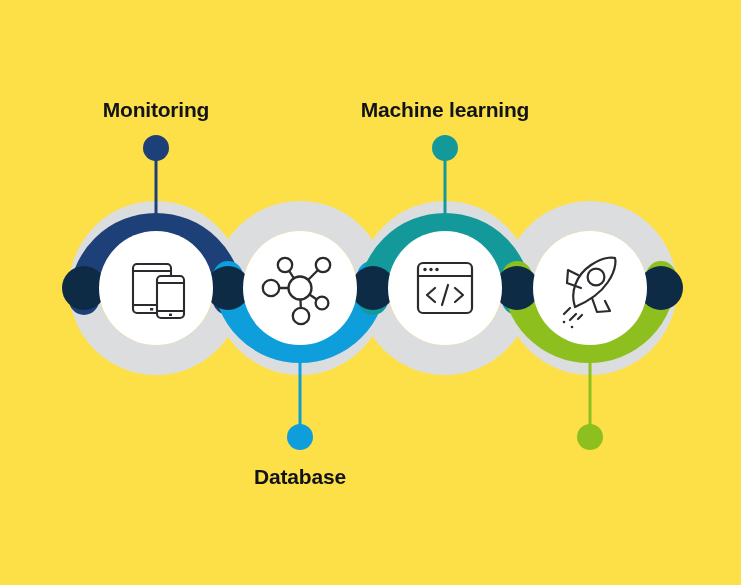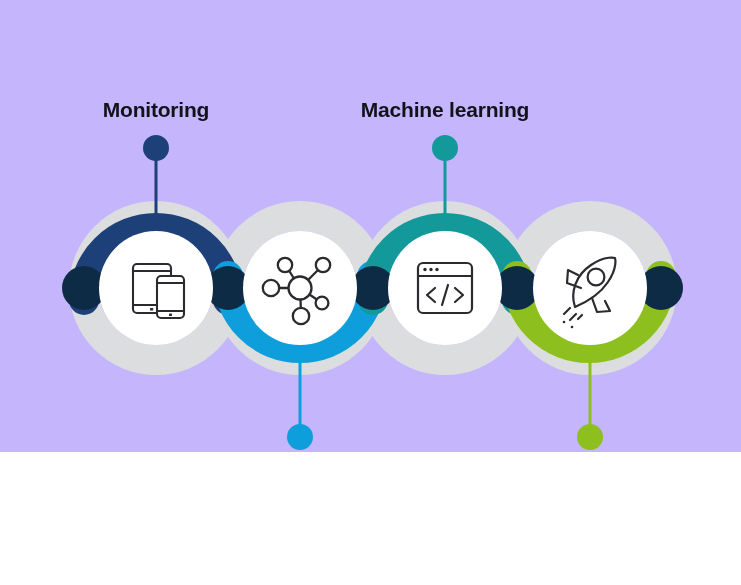--- a/index.html
+++ b/index.html
@@ -7,22 +7,22 @@
     margin: 0;
     padding: 0;
     background: #ffffff;
   }
   body {
     font-family: "Liberation Sans", sans-serif;
   }
   #stage {
     position: relative;
     width: 741px;
-    height: 452px;
-    background: #c4b5fd;
+    height: 585px;
+    background: #fde047;
     overflow: hidden;
   }
   #infographic-svg {
     position: absolute;
     left: 0;
     top: 0;
     width: 741px;
     height: 585px;
     display: block;
   }
@@ -153,17 +153,18 @@
       <line x1="570" y1="320" x2="576" y2="314"></line>
       <line x1="578" y1="319" x2="582" y2="315"></line>
       <circle cx="564" cy="322" r="1.3" fill="#2b2b2f" stroke="none"></circle>
       <circle cx="572" cy="327" r="1.3" fill="#2b2b2f" stroke="none"></circle>
     </g>
 
   </svg>
 
   <div class="step-label" style="left:156px; top:98px;">Monitoring</div>
 
+  <div class="step-label" style="left:300px; top:465px;">Database</div>
 
   <div class="step-label" style="left:445px; top:98px;">Machine learning</div>
 
 
 </div>
 
 </body></html>

